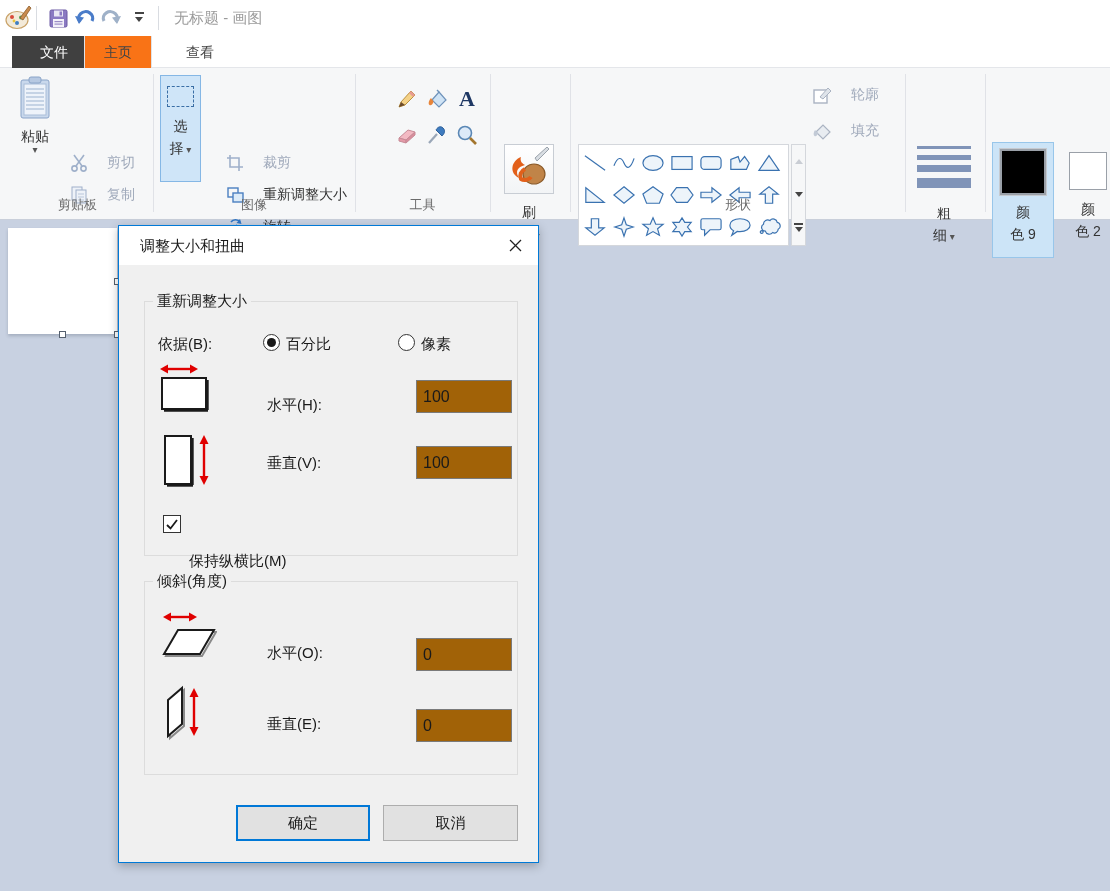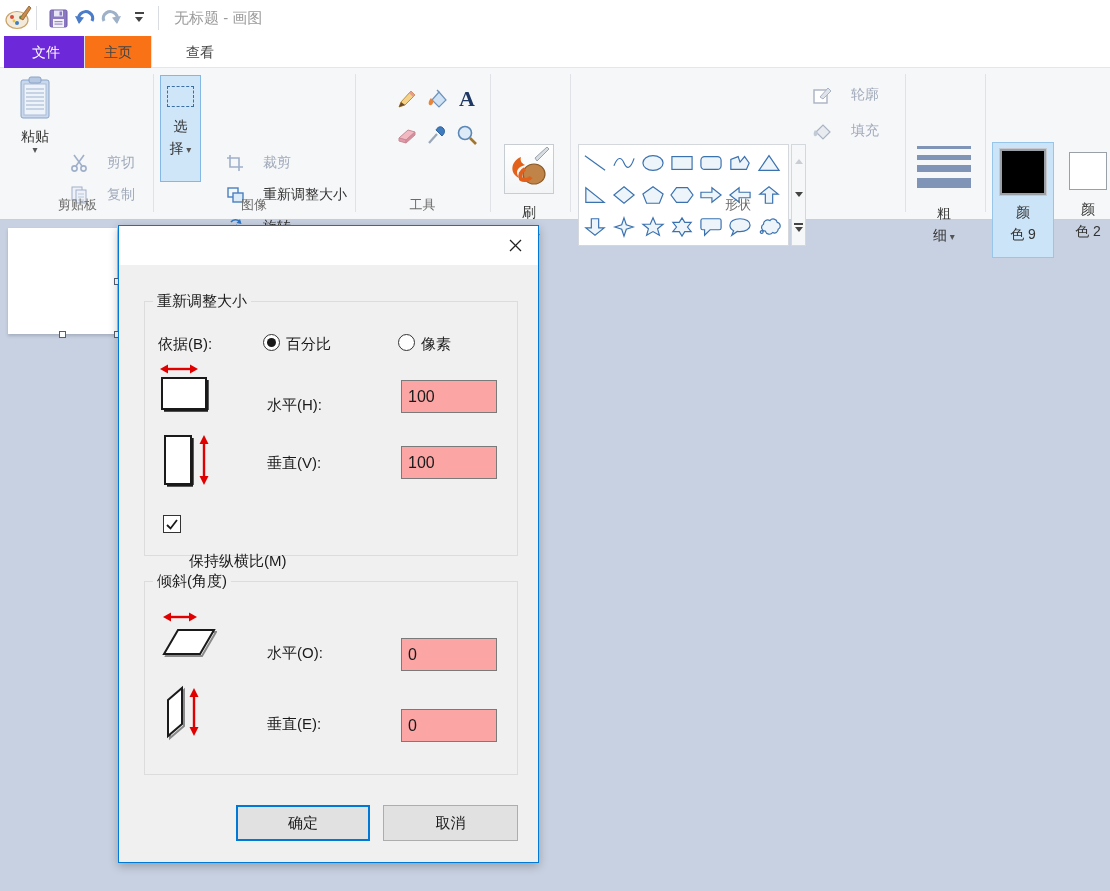--- a/index.html
+++ b/index.html
@@ -14,21 +14,21 @@
   .app-icon { position:absolute; left:5px; top:4px; width:27px; height:27px; }
   .tb-sep { position:absolute; top:6px; width:1px; height:24px; background:#d9dce1; }
   .qat-btn { position:absolute; top:7px; width:22px; height:22px; display:flex; align-items:center; justify-content:center; cursor:default; }
   .qat-dd { position:absolute; top:10px; width:16px; height:16px; }
   .qat-dd .bar { position:absolute; left:3px; top:2px; width:9px; height:1.5px; background:#444; }
   .qat-dd .tri { position:absolute; left:3px; top:7px; width:0; height:0; border-left:4.5px solid transparent; border-right:4.5px solid transparent; border-top:5px solid #444; }
   .title-text { position:absolute; left:174px; top:0; height:36px; line-height:36px; font-size:15px; color:#9a9a9a; white-space:nowrap; }
   
   .tabbar { position:absolute; left:0; top:36px; width:1110px; height:32px; background:#fff; border-bottom:1px solid #e4e6ea; }
   .tab { position:absolute; top:0; height:32px; line-height:32px; text-align:center; font-size:14px; color:#444; cursor:default; }
-  .tab-file { left:4px; width:84px; background:#6d28d9; color:#fff; }
+  .tab-file { left:12px; width:84px; background:#404040; color:#fff; }
   .tab-home { left:84px; width:68px; background:#f97316; border-left:1px solid #e0e2e6; border-right:1px solid #e0e2e6; height:33px; }
   .tab-view { left:160px; width:80px; }
   
   .ribbon { position:absolute; left:0; top:68px; width:1110px; height:152px; background:#f6f7f8; border-bottom:1px solid #c9cfda; }
   .rdiv { position:absolute; top:6px; width:1px; height:138px; background:#e0e2e7; }
   .group-label { position:absolute; top:128px; height:18px; font-size:13px; color:#6b6b6b; text-align:center; }
   .ribbon-item { position:absolute; height:26px; display:flex; align-items:center; gap:19px; font-size:14px; white-space:nowrap; cursor:default; }
   .ribbon-item.disabled { color:#a0aabb; }
   .ribbon-item .lbl { color:#333; }
   .ribbon-item.disabled .lbl { color:#a0aabb; }
@@ -73,21 +73,21 @@
   .dialog { position:absolute; left:118px; top:225px; width:421px; height:638px; background:#f0f0f0; border:1px solid #0079d7; box-shadow:0 3px 9px rgba(0,0,0,.25); }
   .dlg-title { position:absolute; left:0; top:0; width:100%; height:39px; background:#fff; }
   .dlg-title .txt { position:absolute; left:21px; top:0; line-height:39px; font-size:15px; color:#1a1a1a; }
   .dlg-close { position:absolute; right:0; top:0; width:45px; height:39px; display:flex; align-items:center; justify-content:center; cursor:default; }
   .dlg-body { position:absolute; left:0; top:39px; width:100%; height:599px; }
   .groupbox { position:absolute; border:1px solid #dcdcdc; }
   .groupbox .gb-label { position:absolute; left:8px; top:-10px; background:#f0f0f0; padding:0 4px; font-size:15px; color:#1a1a1a; }
   .g1 { left:25px; top:36px; width:374px; height:255px; }
   .g2 { left:25px; top:316px; width:374px; height:194px; }
   .dlabel { position:absolute; font-size:15px; color:#1a1a1a; white-space:nowrap; }
-  .dinput { position:absolute; width:96px; height:33px; border:1px solid #7a7a7a; background:#fca5a5; font-size:16px; padding-left:6px; font-family:"Liberation Sans",sans-serif; color:#1a1a1a; }
+  .dinput { position:absolute; width:96px; height:33px; border:1px solid #7a7a7a; background:#a16207; font-size:16px; padding-left:6px; font-family:"Liberation Sans",sans-serif; color:#1a1a1a;margin-left:15px; }
   .radio { position:absolute; width:17px; height:17px; border:1px solid #333; border-radius:50%; background:#fff; }
   .radio.checked::after { content:""; position:absolute; left:3px; top:3px; width:9px; height:9px; border-radius:50%; background:#1a1a1a; }
   .checkbox { position:absolute; width:18px; height:18px; border:1px solid #333; background:#fff; display:flex; align-items:center; justify-content:center; }
   .checkbox svg { display:none; }
   .checkbox.checked svg { display:block; }
   .dbtn { position:absolute; width:134px; height:36px; background:#e1e1e1; border:1px solid #adadad; font-size:15px; color:#1a1a1a; display:flex; align-items:center; justify-content:center; cursor:default; font-family:"Liberation Sans",sans-serif; }
   .dbtn.default { border:2px solid #0078d7; width:134px; }
   .dicon { position:absolute; }
 </style>
 </head>
@@ -430,20 +430,21 @@
   </div>
 </div>
 
 <div class="paint-canvas"></div>
 <div class="handle" style="left:114px; top:278px;"></div>
 <div class="handle" style="left:59px; top:331px;"></div>
 <div class="handle" style="left:114px; top:331px;"></div>
 
 <div class="dialog">
   <div class="dlg-title">
+    <div class="txt">调整大小和扭曲</div>
     <div class="dlg-close">
       <svg width="13" height="13" viewBox="0 0 13 13">
         <line x1="1" y1="1" x2="12" y2="12" stroke="#222" stroke-width="1.3"></line>
         <line x1="12" y1="1" x2="1" y2="12" stroke="#222" stroke-width="1.3"></line>
       </svg>
     </div>
   </div>
   <div class="dlg-body">
 
     <div class="groupbox g1">

